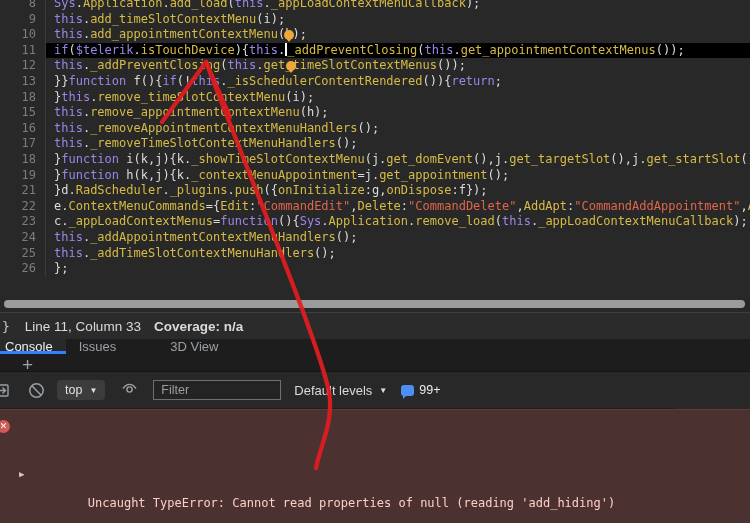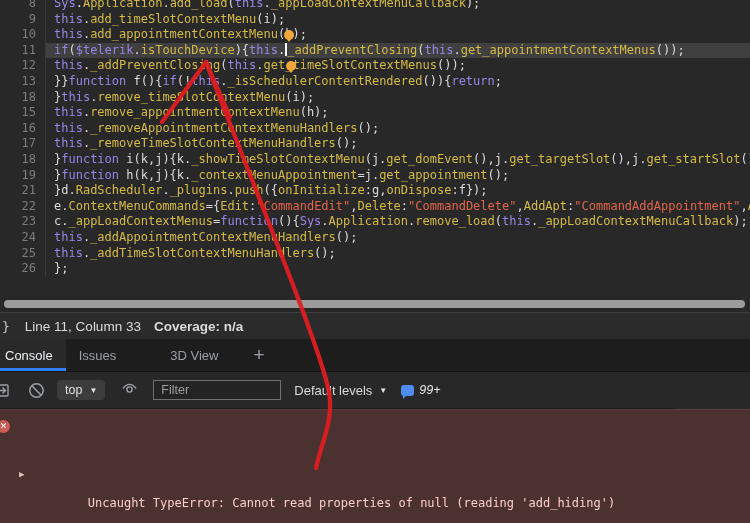--- a/index.html
+++ b/index.html
@@ -7,21 +7,21 @@
        font-family:"Liberation Sans",sans-serif;color:#d8d8d8;}
 
   
   .source{position:absolute;top:0;left:0;width:750px;height:296px;overflow:hidden;}
   .code-lines{position:absolute;top:-4px;left:0;width:750px;}
   .line{display:flex;height:15.6px;line-height:15.6px;
         font-family:"DejaVu Sans Mono",monospace;font-size:12px;white-space:pre;}
   .gutter{flex:0 0 46px;box-sizing:border-box;text-align:right;padding-right:9px;
           color:#7d7d7d;border-right:1px solid #3a3a3a;}
   .code{flex:1;padding-left:8px;white-space:pre;overflow:hidden;}
-  .line.hl .code{background:#404040;}
+  .line.hl .code{background:#000000;}
   .tk-k{color:#9a86e8;}
   .tk-f{color:#d6bb45;}
   .tk-s{color:#e0654b;}
   .tk-p{color:#dcdcdc;}
   .caret{display:inline-block;width:2px;height:13px;background:#ffffff;vertical-align:-2px;}
   .marker{position:absolute;width:10px;height:10px;border-radius:50%;background:#eda73a;z-index:3;}
   .marker::after{content:"";position:absolute;left:2.2px;top:8.5px;width:0;height:0;
     border-left:3px solid transparent;border-right:3px solid transparent;border-top:4px solid #eda73a;}
 
   
@@ -31,21 +31,21 @@
   
   .status-bar{position:absolute;top:312px;left:0;width:750px;height:27px;box-sizing:border-box;
     background:#2b2b2b;border-top:1px solid #3f3f3f;display:flex;align-items:center;
     font-size:13.5px;color:#dadada;}
   .brace{font-family:"DejaVu Sans Mono",monospace;font-size:13px;color:#c8c8c8;margin-left:2px;}
   .pos{margin-left:15px;}
   .coverage{margin-left:13px;font-weight:bold;}
 
   
   .tab-bar{position:absolute;top:339px;left:0;width:750px;height:33px;background:#1d1d1d;
-    display:flex;align-items:stretch;border-bottom:1px solid #151515;box-sizing:border-box;}
+    display:flex;align-items:stretch;border-bottom:1px solid #151515;box-sizing:border-box;flex-direction:column;}
   .tab-strip{display:flex;margin-left:-8px;}
   .tab{display:flex;align-items:center;padding:0 13px;font-size:13px;color:#9aa0a6;position:relative;}
   .tab.active{color:#eceff1;background:#292929;}
   .tab.active::after{content:"";position:absolute;left:0;right:0;bottom:0;height:3px;background:#2e81ff;}
   .tab-gap{width:28px;}
   .tab-add{display:flex;align-items:center;font-size:19px;color:#9aa0a6;padding:0 8px;margin-left:14px;}
 
   
   .ctoolbar{position:absolute;top:372px;left:0;width:674px;height:37px;background:#282828;
     display:flex;align-items:center;border-bottom:1px solid #1e1e1e;box-sizing:border-box;}
@@ -54,21 +54,21 @@
   .clear-btn{margin-left:28px;width:17px;height:17px;}
   .top-btn{margin-left:12px;display:inline-flex;align-items:center;gap:7px;background:#3c3c3c;
     border-radius:4px;padding:3px 8px;font-size:12.5px;color:#e0e0e0;}
   .dd-caret{font-size:8px;color:#e0e0e0;}
   .eye-btn{margin-left:15px;}
   .filter-input{margin-left:14px;width:128px;height:20px;box-sizing:border-box;background:#232323;
     border:1px solid #707070;border-radius:0;color:#e0e0e0;font-size:12.5px;padding:0 7px;outline:none;
     font-family:"Liberation Sans",sans-serif;}
   .filter-input::placeholder{color:#9e9e9e;}
   .levels{margin-left:13px;display:inline-flex;align-items:center;gap:7px;font-size:13px;color:#dadada;}
-  .badge{margin-left:14px;display:inline-flex;align-items:center;gap:5px;font-size:12.5px;color:#e8eaed;font-style:italic;}
+  .badge{margin-left:14px;display:inline-flex;align-items:center;gap:5px;font-size:12.5px;color:#e8eaed;}
   .bubble{position:relative;width:13px;height:11px;background:#4e8df2;border-radius:3px;}
   .bubble::after{content:"";position:absolute;left:2px;bottom:-3px;width:0;height:0;
     border-top:4px solid #4e8df2;border-right:4px solid transparent;}
 
   
   .cmessages{position:absolute;top:409px;left:0;width:750px;height:114px;background:#4b3231;
     border-top:1px solid #5f3a38;overflow:hidden;}
   .err-block{position:relative;padding-top:8px;font-family:"DejaVu Sans Mono",monospace;
     font-size:12px;line-height:15.5px;color:#ffcdc7;white-space:pre;}
   .err-icon{position:absolute;left:-3px;top:10px;width:13px;height:13px;border-radius:50%;

